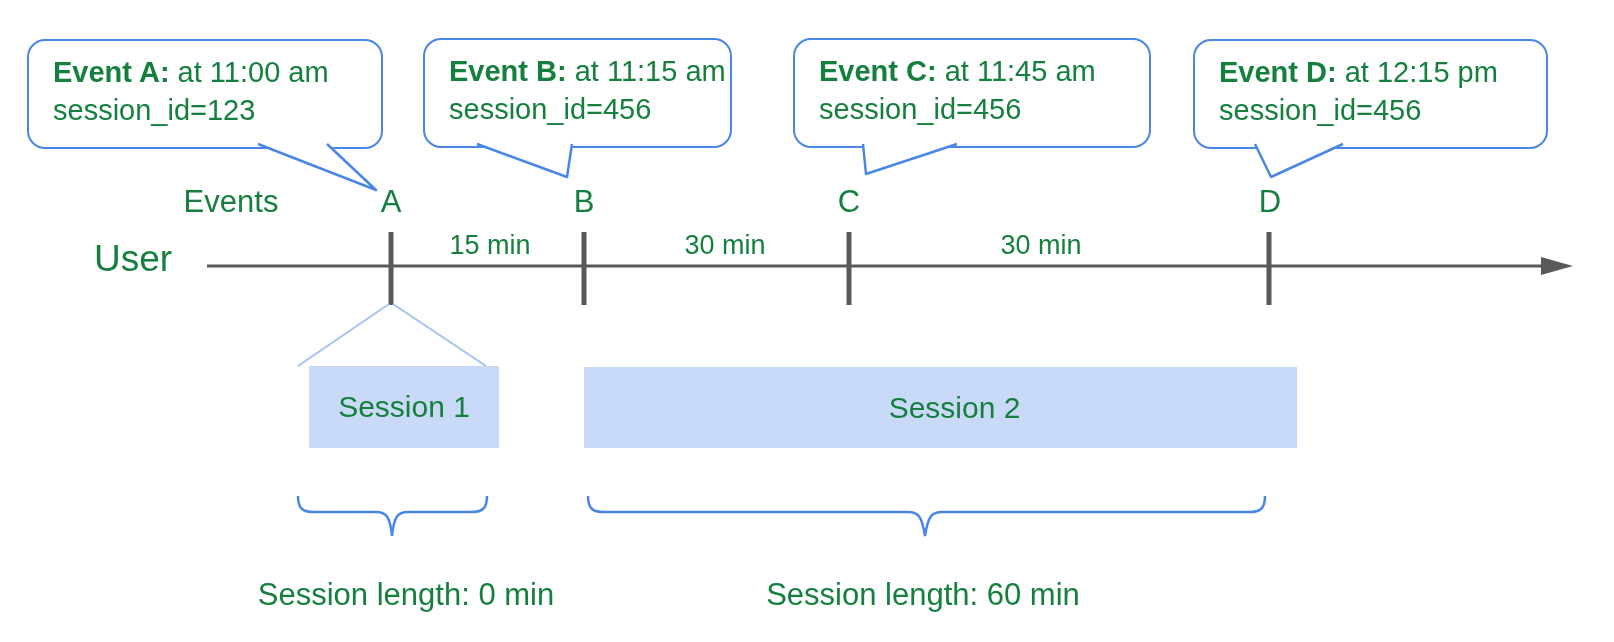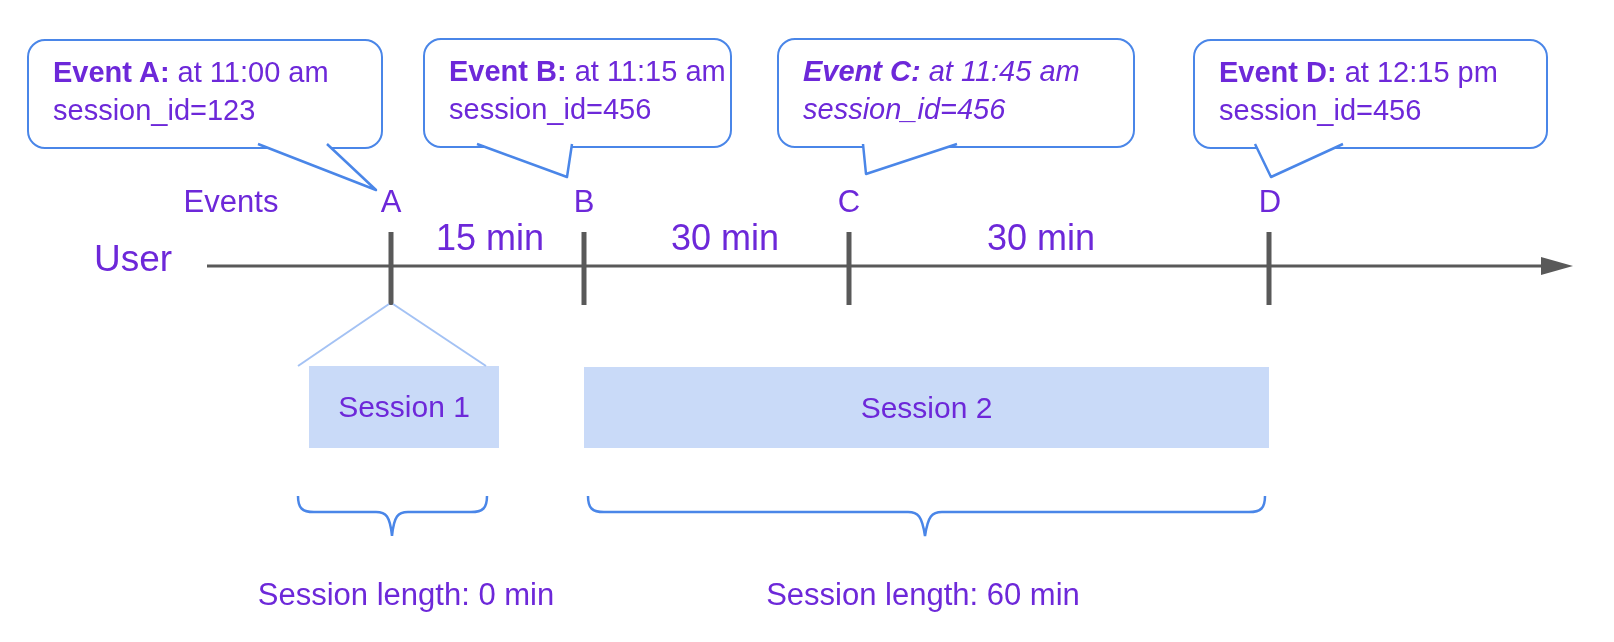--- a/index.html
+++ b/index.html
@@ -2,74 +2,74 @@
 <html><head>
 <meta charset="utf-8">
 <style>
   html, body { margin: 0; padding: 0; background: #ffffff; }
   #stage {
     position: relative;
     width: 1614px;
     height: 642px;
     background: #ffffff;
     font-family: "Liberation Sans", sans-serif;
-    color: #6d28d9;
+    color: #15803d;
     overflow: hidden;
   }
   .callout {
     position: absolute;
     box-sizing: border-box;
     height: 110px;
     background: #ffffff;
     border: 2.5px solid #4a86e8;
     border-radius: 18px;
     padding: 12px 24px;
     font-size: 29px;
     line-height: 38px;
     white-space: nowrap;
     z-index: 1;
   }
   .callout .b { font-weight: bold; }
   #c1 { left: 27px;   top: 39px; width: 356px; }
   #c2 { left: 423px;  top: 38px; width: 309px; }
-  #c3 { left: 777px;  top: 38px; width: 358px; font-style: italic; }
+  #c3 { left: 793px;  top: 38px; width: 358px; }
   #c4 { left: 1193px; top: 39px; width: 355px; }
 
   #lines {
     position: absolute;
     left: 0; top: 0;
     z-index: 2;
     pointer-events: none;
   }
   .lbl { position: absolute; z-index: 3; white-space: nowrap; }
   .center { transform: translateX(-50%); }
 
   #events-label { left: 231px; top: 184px; font-size: 31px; }
   #user-label   { left: 94px;  top: 238px; font-size: 37px; }
   .tick-letter  { top: 184px; font-size: 31px; }
   #letter-a { left: 391px; }
   #letter-b { left: 584px; }
   #letter-c { left: 849px; }
   #letter-d { left: 1270px; }
-  .interval { top: 217px; font-size: 36px; }
+  .interval { top: 230px; font-size: 27px; }
   #interval-ab { left: 490px; }
   #interval-bc { left: 725px; }
   #interval-cd { left: 1041px; }
 
   .session-box {
     position: absolute;
     background: #c9daf8;
     display: flex;
     align-items: center;
     justify-content: center;
     font-size: 30px;
     z-index: 1;
   }
   #session1-box { left: 297px; top: 366px; width: 190px; height: 82px; margin-left: 12px; }
-  #session2-box { left: 584px; top: 367px; width: 685px; height: 81px; }
+  #session2-box { left: 584px; top: 367px; width: 685px; height: 81px; padding-left: 28px; }
 
   .length-label { top: 577px; font-size: 31px; }
   #length1 { left: 406px; }
   #length2 { left: 923px; }
 </style>
 </head>
 <body>
 
 <div id="stage">
 

